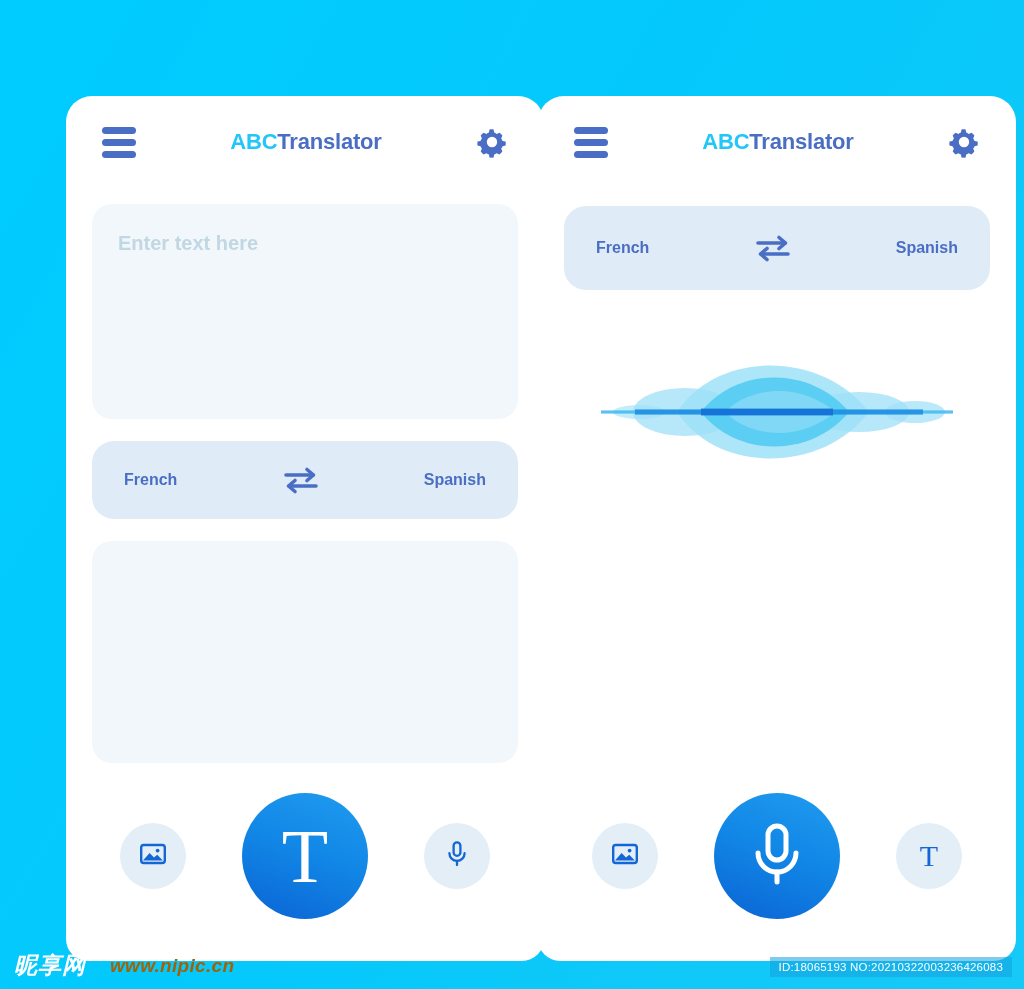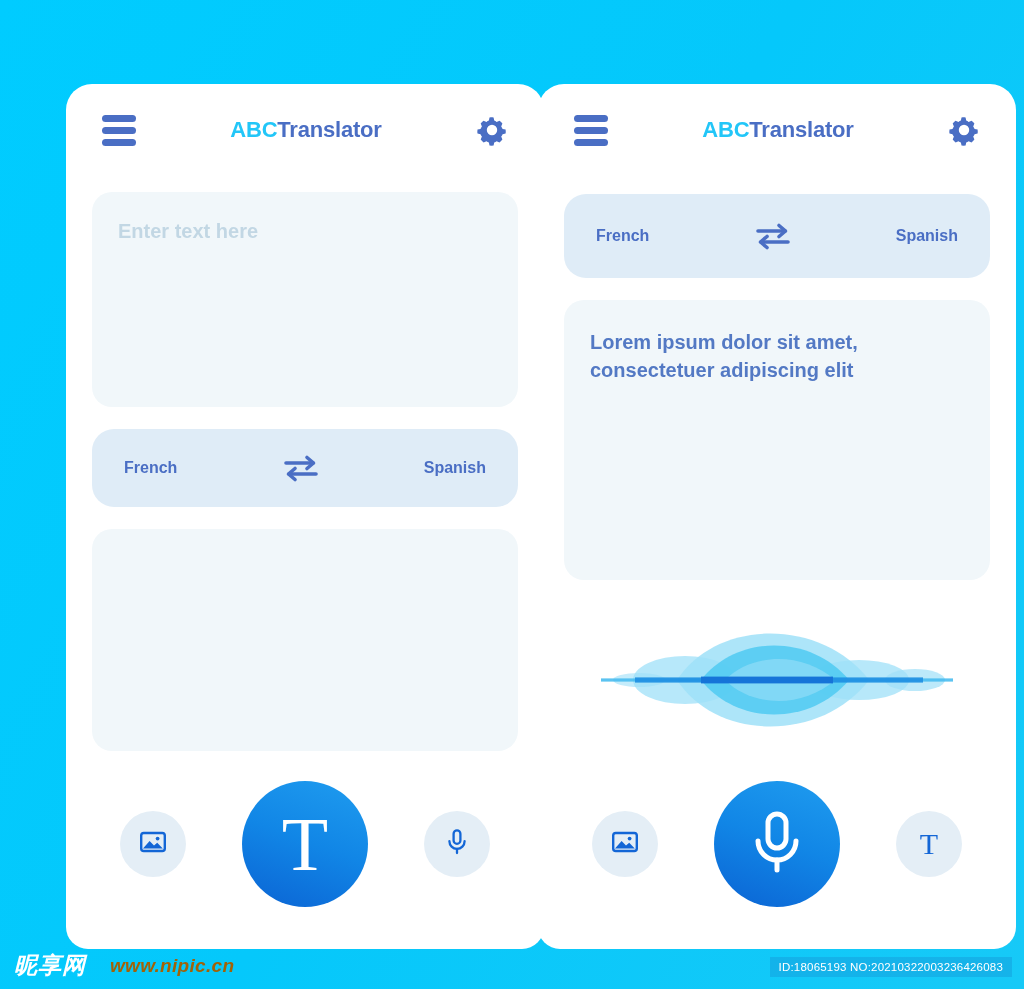--- a/index.html
+++ b/index.html
@@ -12,21 +12,21 @@
 
   body {
     font-family: "Liberation Sans", sans-serif;
     background: linear-gradient(120deg, #00ccff 0%, #05c8fb 50%, #17c9f7 100%);
     position: relative;
   }
 
   
   .phone {
     position: absolute;
-    top: 84px;
+    top: 96px;
     width: 478px;
     height: 865px;
     background: #ffffff;
     border-radius: 26px 26px 22px 22px;
     overflow: hidden;
   }
   .phone--left  { left: 66px; }
   .phone--right { left: 538px; }
 
   
@@ -304,23 +304,20 @@
           <path d="M6 12h27"></path>
           <path d="M27 6.5 33.5 12 27 17.5"></path>
           <path d="M36 23H9"></path>
           <path d="M15 17.5 8.5 23 15 28.5"></path>
         </g>
       </svg>
     </div>
     <div class="lang-name">Spanish</div>
   </div>
 
-  <div class="panel panel--output">
-    <div class="output-text">Lorem ipsum dolor sit amet, consectetuer adipiscing elit</div>
-  </div>
 
   <div class="wave-wrap">
     <svg width="360" height="160" viewBox="0 0 360 160" aria-hidden="true">
       <g>
 
         <ellipse cx="88" cy="80" rx="52" ry="24" fill="#9fe0f8" opacity="0.75"></ellipse>
         <ellipse cx="262" cy="80" rx="50" ry="20" fill="#9fe0f8" opacity="0.75"></ellipse>
         <ellipse cx="318" cy="80" rx="30" ry="11" fill="#9fe0f8" opacity="0.7"></ellipse>
         <ellipse cx="42" cy="80" rx="26" ry="7" fill="#9fe0f8" opacity="0.6"></ellipse>
 

